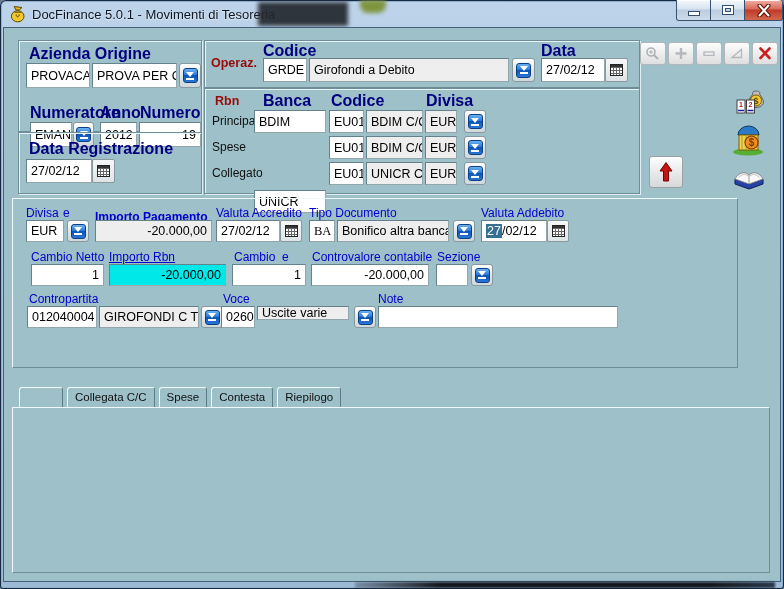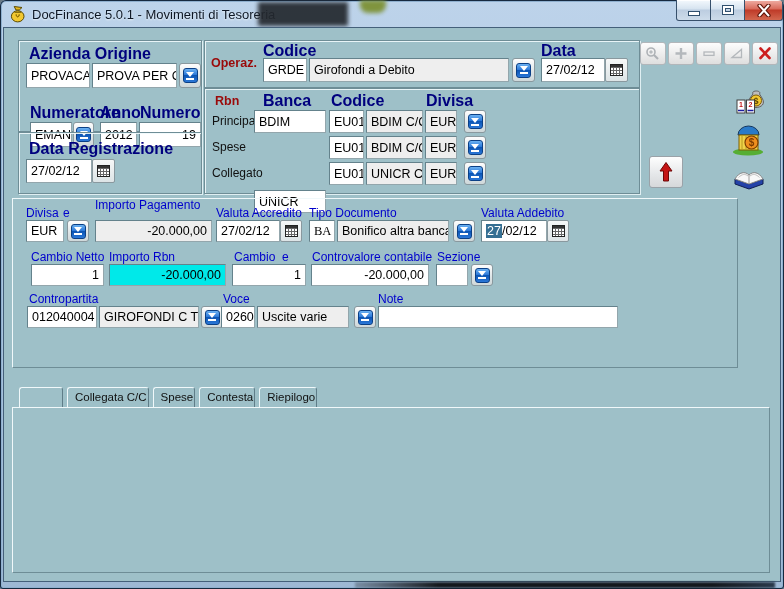--- a/index.html
+++ b/index.html
@@ -81,21 +81,21 @@
 
   .sideicon { position:absolute; width:34px; height:34px; cursor:pointer; }
   .upbtn { position:absolute; left:645px; top:128px; width:34px; height:32px;
     border:1px solid #9aa2a8; border-radius:3px;
     background:linear-gradient(180deg,#fefefe,#e6e8ea 55%,#d6d8da);
     display:flex; align-items:center; justify-content:center; cursor:pointer; }
 
   .tabstrip { position:absolute; left:15px; top:359px; display:flex; gap:4px; height:20px; }
   .tab { height:20px; background:#9ec0c8; border:1px solid; border-bottom:none;
     border-color:#f0f8fa #5f7d88 #9ec0c8 #f0f8fa; border-radius:3px 3px 0 0;
-    padding:3px 1px 0 7px; font-size:11.5px; color:#101010; white-space:nowrap; cursor:pointer; }
+    padding:3px 7px 0 7px; font-size:11.5px; color:#101010; white-space:nowrap; cursor:pointer; }
   .tab.blank { width:44px; cursor:default; }
 
   .bsmudge { position:absolute; left:355px; bottom:1px; width:420px; height:6px;
     background:linear-gradient(90deg, rgba(20,24,28,.25), #14181c 20%, #14181c 85%, #2a3a4c);
     filter:blur(1px); }
 </style>
 </head>
 <body>
 
 <div class="window">
@@ -294,21 +294,21 @@
 
       <span class="plbl lbl-blue" style="left:13px; top:8px;">Divisa</span>
       <span class="plbl lbl-blue" style="left:50px; top:8px;">e</span>
       <div class="field" style="left:13px; top:21px; width:38px; height:22px;">EUR</div>
       <div class="ddbtn" style="left:54px; top:21px; width:22px; height:22px;">
         <span class="ddsq">
             <span class="ddarrow"></span>
             <span class="ddbar"></span>
           </span>
       </div>
-      <span class="plbl lbl-blue" style="left:82px; top:0;">Importo Pagamento</span>
+      <span class="plbl lbl-blue" style="left:82px; top:12px;font-weight:bold;">Importo Pagamento</span>
       <div class="field ro num" style="left:82px; top:21px; width:117px; height:22px;">-20.000,00</div>
       <span class="plbl lbl-blue" style="left:203px; top:8px;">Valuta Accredito</span>
       <div class="field" style="left:203px; top:21px; width:64px; height:22px;">27/02/12</div>
       <div class="calbtn" style="left:267px; top:21px; width:22px; height:22px;">
         <span class="calico"></span>
       </div>
       <span class="plbl lbl-blue" style="left:296px; top:8px;">Tipo Documento</span>
       <div class="field" style="left:296px; top:21px; width:26px; height:22px;font-family:Liberation Serif, serif;">BA</div>
       <div class="field ro" style="left:324px; top:21px; width:112px; height:22px;">Bonifico altra banca</div>
       <div class="ddbtn" style="left:440px; top:21px; width:22px; height:22px;">
@@ -321,21 +321,21 @@
       <div class="field" style="left:468px; top:21px; width:66px; height:22px;text-align:center;">
         <span class="sel">27</span>
           <span>/02/12</span>
       </div>
       <div class="calbtn" style="left:534px; top:21px; width:22px; height:22px;">
         <span class="calico"></span>
       </div>
 
       <span class="plbl lbl-blue" style="left:18px; top:52px;">Cambio Netto</span>
       <div class="field num" style="left:18px; top:65px; width:73px; height:22px;">1</div>
-      <span class="plbl lbl-blue" style="left:96px; top:52px;">Importo Rbn</span>
+      <span class="plbl lbl-blue" style="left:96px; top:52px;text-decoration:underline;">Importo Rbn</span>
       <div class="field cyan" style="left:96px; top:65px; width:117px; height:22px;">-20.000,00</div>
       <span class="plbl lbl-blue" style="left:221px; top:52px;">Cambio</span>
       <span class="plbl lbl-blue" style="left:269px; top:52px;">e</span>
       <div class="field num" style="left:219px; top:65px; width:74px; height:22px;">1</div>
       <span class="plbl lbl-blue" style="left:299px; top:52px;">Controvalore contabile</span>
       <div class="field num" style="left:298px; top:65px; width:118px; height:22px;">-20.000,00</div>
       <span class="plbl lbl-blue" style="left:424px; top:52px;">Sezione</span>
       <div class="field" style="left:423px; top:65px; width:32px; height:22px;"></div>
       <div class="ddbtn" style="left:458px; top:65px; width:22px; height:22px;">
         <span class="ddsq">
@@ -348,21 +348,21 @@
       <div class="field" style="left:14px; top:107px; width:70px; height:22px;">012040004</div>
       <div class="field ro" style="left:86px; top:107px; width:100px; height:22px;">GIROFONDI C TRANSI</div>
       <div class="ddbtn" style="left:188px; top:107px; width:22px; height:22px;">
         <span class="ddsq">
             <span class="ddarrow"></span>
             <span class="ddbar"></span>
           </span>
       </div>
       <span class="plbl lbl-blue" style="left:210px; top:94px;">Voce</span>
       <div class="field" style="left:208px; top:107px; width:34px; height:22px;">0260</div>
-      <div class="field ro" style="left:244px; top:107px; width:92px; height:22px;">Uscite varie</div>
+      <div class="field ro" style="left:244px; top:107px; width:92px; height:14px;">Uscite varie</div>
       <div class="ddbtn" style="left:341px; top:107px; width:22px; height:22px;">
         <span class="ddsq">
             <span class="ddarrow"></span>
             <span class="ddbar"></span>
           </span>
       </div>
       <span class="plbl lbl-blue" style="left:365px; top:94px;">Note</span>
       <div class="field" style="left:365px; top:107px; width:240px; height:22px;"></div>
     </div>
 

